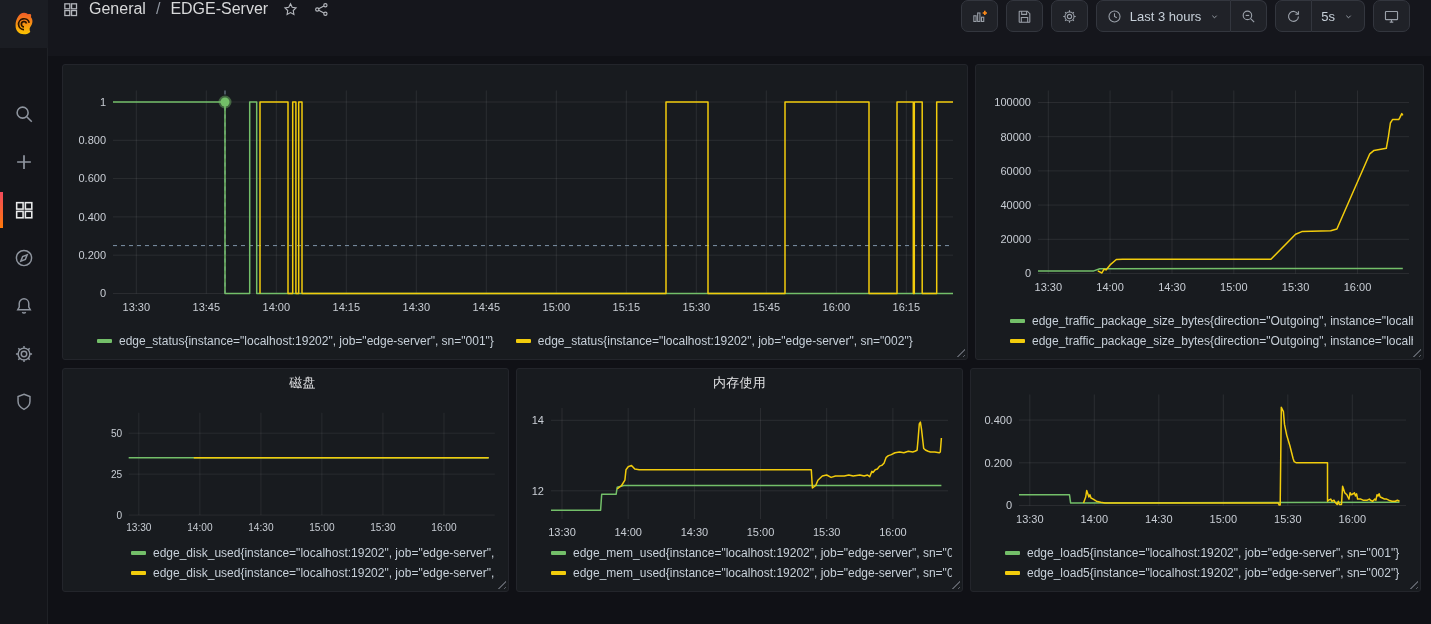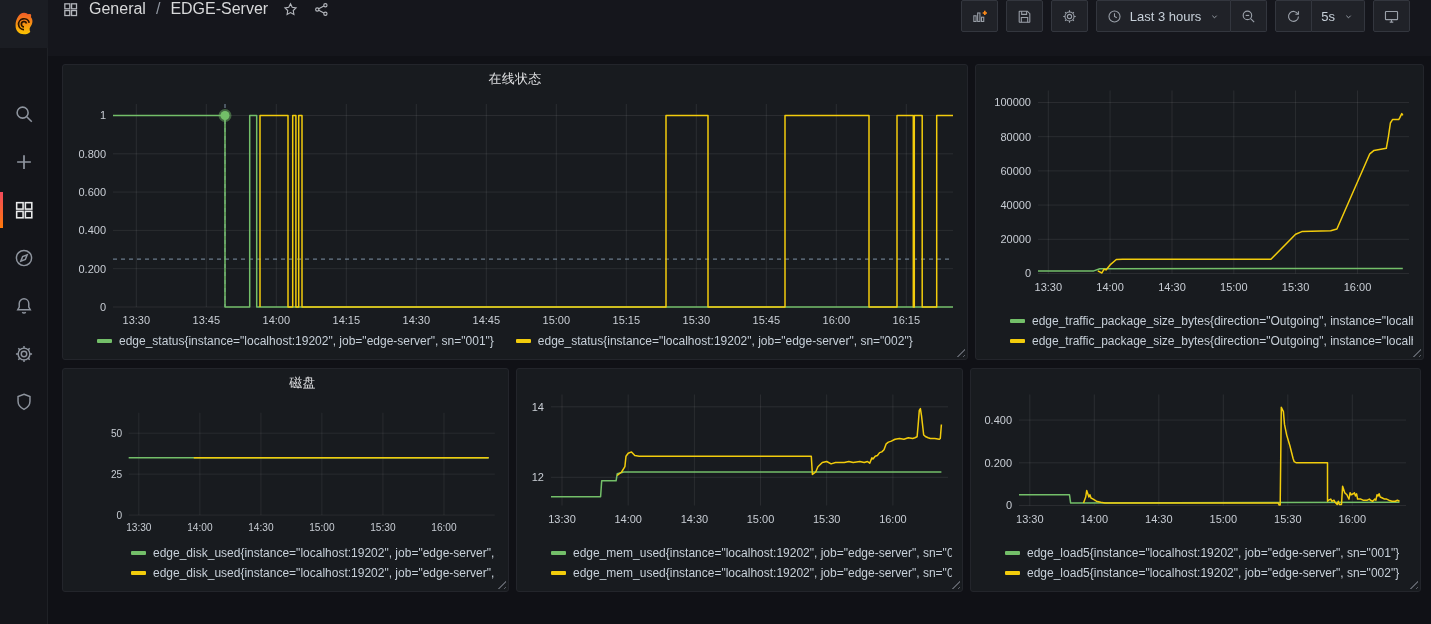--- a/index.html
+++ b/index.html
@@ -18,21 +18,21 @@
   
   .main { flex:1; display:flex; flex-direction:column; }
   .navbar { height:56px; background:#15161c; display:flex; align-items:flex-start; padding:0 22px 0 14px; flex-shrink:0; }
   .crumb { display:flex; align-items:center; gap:10px; color:#d8d9da; font-size:16px; }
   .crumb .grid-ic { color:#b4b7bd; }
   .crumb-sep { color:#8e949e; }
   .crumb-btn { color:#b4b7bd; background:none; border:none; cursor:pointer; display:flex; align-items:center; margin-left:4px; }
   .navbar-spacer { flex:1; }
   .toolbar { display:flex; align-items:center; gap:8px; }
   .tb-group { display:flex; }
-  .tb { height:32px; min-width:36px; background:#202228; border:1px solid #33363e; border-radius:2px; color:#9aa0a9; display:flex; align-items:center; justify-content:center; gap:7px; padding:0 9px; font-size:13px; cursor:pointer; font-family:"Liberation Sans",sans-serif; }
+  .tb { height:32px; min-width:36px; background:#202228; border:1px solid #33363e; border-radius:7px; color:#9aa0a9; display:flex; align-items:center; justify-content:center; gap:7px; padding:0 9px; font-size:13px; cursor:pointer; font-family:"Liberation Sans",sans-serif; }
   .tb-group .tb:not(:first-child){ border-left:none; border-top-left-radius:0; border-bottom-left-radius:0; }
   .tb-group .tb:not(:last-child){ border-top-right-radius:0; border-bottom-right-radius:0; }
   .tb svg { width:17px; height:17px; flex-shrink:0; }
   .tb .lbl { color:#c7d0d9; font-weight:500; white-space:nowrap; }
 
   
   .content { flex:1; padding:8px 8px 8px 14px; background:#101116; }
   .row { display:flex; gap:7px; }
   .row1 { margin-bottom:8px; }
   .panel { background:#181b1f; border:1px solid #23252b; border-radius:3px; display:flex; flex-direction:column; position:relative; }
@@ -209,21 +209,20 @@
               <rect x="3.5" y="5" width="17" height="11.5" rx="1"></rect>
               <path d="M9.5 20h5M12 16.5V20"></path>
             </svg>
         </button>
       </div>
     </div>
 
     <div class="content">
       <div class="row row1">
         <div class="panel p-online">
-          <div class="panel-title">在线状态</div>
           <div class="chart">
               <svg viewBox="0 0 896 237">
                 <line class="grid-line" x1="69.3" x2="69.3" y1="12" y2="215"></line>
                 <text class="tick tx" x="69.3" y="232">13:30</text>
                 <line class="grid-line" x1="139.3" x2="139.3" y1="12" y2="215"></line>
                 <text class="tick tx" x="139.3" y="232">13:45</text>
                 <line class="grid-line" x1="209.3" x2="209.3" y1="12" y2="215"></line>
                 <text class="tick tx" x="209.3" y="232">14:00</text>
                 <line class="grid-line" x1="279.3" x2="279.3" y1="12" y2="215"></line>
                 <text class="tick tx" x="279.3" y="232">14:15</text>
@@ -351,20 +350,21 @@
                 <span class="legend-label">edge_disk_used{instance="localhost:19202", job="edge-server", sn="001</span>
               </div>
               <div class="legend-item">
                 <span class="swatch" style="background: rgb(242, 204, 12);"></span>
                 <span class="legend-label">edge_disk_used{instance="localhost:19202", job="edge-server", sn="002</span>
               </div>
             </div>
           <div class="rs-handle"></div>
         </div>
         <div class="panel p-mem">
+          <div class="panel-title">内存使用</div>
           <div class="chart">
               <svg viewBox="0 0 437 145">
                 <line class="grid-line" x1="41.0" x2="41.0" y1="12" y2="123"></line>
                 <text class="tick tx" x="41.0" y="140">13:30</text>
                 <line class="grid-line" x1="107.2" x2="107.2" y1="12" y2="123"></line>
                 <text class="tick tx" x="107.2" y="140">14:00</text>
                 <line class="grid-line" x1="173.4" x2="173.4" y1="12" y2="123"></line>
                 <text class="tick tx" x="173.4" y="140">14:30</text>
                 <line class="grid-line" x1="239.5" x2="239.5" y1="12" y2="123"></line>
                 <text class="tick tx" x="239.5" y="140">15:00</text>

